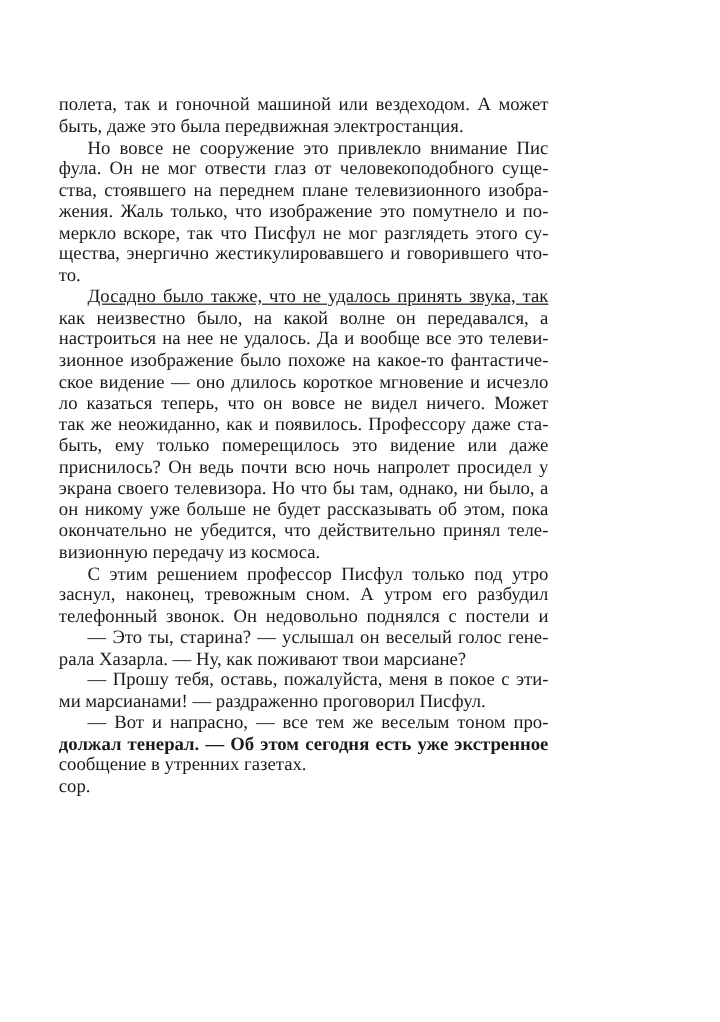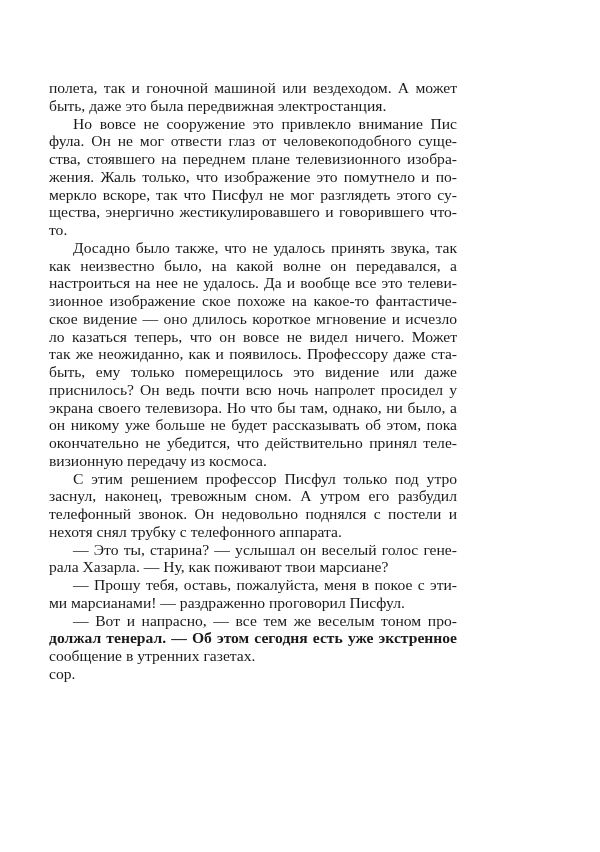--- a/index.html
+++ b/index.html
@@ -44,37 +44,36 @@
 <div class="page" id="page">
     <span class="line"><span style="white-space: nowrap;">полета, так и гоночной машиной или вездеходом. А может</span></span>
     <span class="line last">быть, даже это была передвижная электростанция.</span>
     <span class="line indent"><span style="white-space: nowrap;">Но вовсе не сооружение это привлекло внимание Пис</span></span>
     <span class="line"><span style="white-space: nowrap;">фула. Он не мог отвести глаз от человекоподобного суще-</span></span>
     <span class="line"><span style="white-space: nowrap;">ства, стоявшего на переднем плане телевизионного изобра-</span></span>
     <span class="line"><span style="white-space: nowrap;">жения. Жаль только, что изображение это помутнело и по-</span></span>
     <span class="line"><span style="white-space: nowrap;">меркло вскоре, так что Писфул не мог разглядеть этого су-</span></span>
     <span class="line"><span style="white-space: nowrap;">щества, энергично жестикулировавшего и говорившего что-</span></span>
     <span class="line last">то.</span>
-    <span class="line indent"><span style="white-space: nowrap;">Досадно было также, что не удалось принять звука, так</span></span>
+    <span class="line indent"><span style="white-space: nowrap; text-decoration: underline;">Досадно было также, что не удалось принять звука, так</span></span>
     <span class="line"><span style="white-space: nowrap;">как неизвестно было, на какой волне он передавался, а</span></span>
     <span class="line"><span style="white-space: nowrap;">настроиться на нее не удалось. Да и вообще все это телеви-</span></span>
-    <span class="line"><span style="white-space: nowrap;">зионное изображение ское похоже на какое-то фантастиче-</span></span>
+    <span class="line"><span style="white-space: nowrap;">зионное изображение было похоже на какое-то фантастиче-</span></span>
     <span class="line"><span style="white-space: nowrap;">ское видение — оно длилось короткое мгновение и исчезло</span></span>
     <span class="line"><span style="white-space: nowrap;">ло казаться теперь, что он вовсе не видел ничего. Может</span></span>
     <span class="line"><span style="white-space: nowrap;">так же неожиданно, как и появилось. Профессору даже ста-</span></span>
     <span class="line"><span style="white-space: nowrap;">быть, ему только померещилось это видение или даже</span></span>
     <span class="line"><span style="white-space: nowrap;">приснилось? Он ведь почти всю ночь напролет просидел у</span></span>
     <span class="line"><span style="white-space: nowrap;">экрана своего телевизора. Но что бы там, однако, ни было, а</span></span>
     <span class="line"><span style="white-space: nowrap;">он никому уже больше не будет рассказывать об этом, пока</span></span>
     <span class="line"><span style="white-space: nowrap;">окончательно не убедится, что действительно принял теле-</span></span>
     <span class="line last">визионную передачу из космоса.</span>
     <span class="line indent"><span style="white-space: nowrap;">С этим решением профессор Писфул только под утро</span></span>
     <span class="line"><span style="white-space: nowrap;">заснул, наконец, тревожным сном. А утром его разбудил</span></span>
     <span class="line"><span style="white-space: nowrap;">телефонный звонок. Он недовольно поднялся с постели и</span></span>
-    <span class="line last">нехотя снял трубку с телефонного аппарата.</span>
     <span class="line indent"><span style="white-space: nowrap;">— Это ты, старина? — услышал он веселый голос гене-</span></span>
     <span class="line last">рала Хазарла. — Ну, как поживают твои марсиане?</span>
     <span class="line indent"><span style="white-space: nowrap;">— Прошу тебя, оставь, пожалуйста, меня в покое с эти-</span></span>
     <span class="line last">ми марсианами! — раздраженно проговорил Писфул.</span>
     <span class="line indent"><span style="white-space: nowrap;">— Вот и напрасно, — все тем же веселым тоном про-</span></span>
     <span class="line"><span style="white-space: nowrap; font-weight: bold;">должал тенерал. — Об этом сегодня есть уже экстренное</span></span>
     <span class="line last">сообщение в утренних газетах.</span>
     <span class="line last">сор.</span>
   </div>
 

